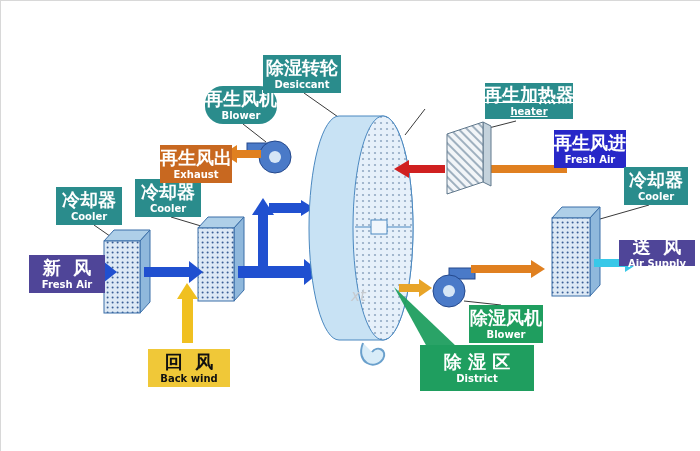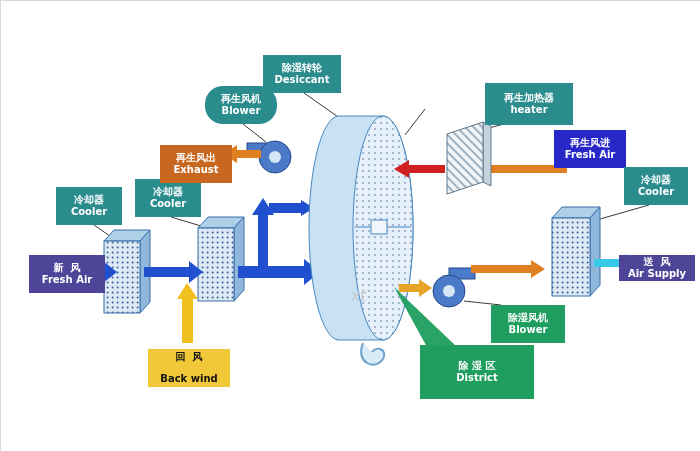--- a/index.html
+++ b/index.html
@@ -1,25 +1,25 @@
 <!DOCTYPE html>
 <html style="--teal: #2a8c8c; --purple: #4f4598; --green: #1f9e5f; --yellow: #f0c838; --orange-label: #c86820; --blue-label: #2828c8; --blue-arrow: #2050d0; --yellow-arrow: #f0c020; --orange-arrow: #e08020; --red-arrow: #d02020; --cyan-arrow: #38c8e8; --wheel-fill: #c8e2f4; --wheel-stroke: #4a88c0;"><head>
 <meta charset="utf-8">
 <style>
   html,body{margin:0;padding:0;background:#ffffff;font-family:"DejaVu Sans","Liberation Sans",sans-serif;}
   #canvas{position:relative;width:700px;height:451px;background:#ffffff;border:1px solid #d8d8d8;overflow:hidden;}
   #art{position:absolute;left:0;top:0;z-index:1;}
   .lbl{position:absolute;z-index:2;display:flex;flex-direction:column;align-items:center;justify-content:center;
        color:#ffffff;font-weight:bold;text-align:center;line-height:1.25;box-sizing:border-box;padding:2px;}
-  .lbl .zh{font-size:10px;white-space:pre;}
+  .lbl .zh{font-size:18px;white-space:pre;}
   .lbl .en{font-size:10px;white-space:pre;}
   .bg-teal{background:var(--teal,#2a8c8c);}
   .bg-purple{background:var(--purple,#4f4598);}
   .bg-green{background:var(--green,#1f9e5f);}
-  .bg-yellow{background:var(--yellow,#f0c838);color:#111111;justify-content:space-between;}
+  .bg-yellow{background:var(--yellow,#f0c838);color:#111111;}
   .bg-orange{background:var(--orange-label,#c86820);}
   .bg-blue{background:var(--blue-label,#2828c8);}
   .ar-blue{fill:var(--blue-arrow,#2050d0);}
   .ar-yellow{fill:var(--yellow-arrow,#f0c020);}
   .ar-orange{fill:var(--orange-arrow,#e08020);}
   .ar-red{fill:var(--red-arrow,#d02020);}
   .ar-cyan{fill:var(--cyan-arrow,#38c8e8);}
   .leader{stroke:#3a3a3a;stroke-width:1;fill:none;}
   .wm{fill:#c6cacf;font-size:15px;font-style:italic;}
 </style>
@@ -188,43 +188,43 @@
     <span class="zh">再生风出</span>
     <span class="en">Exhaust</span>
   </div>
 
   <div class="lbl bg-teal" style="left:262px;top:54px;width:78px;height:38px;">
     <span class="zh">除湿转轮</span>
     <span class="en">Desiccant</span>
   </div>
 
 
-  <div class="lbl bg-teal" style="left:484px;top:82px;width:88px;height:42px;">
+  <div class="lbl bg-teal" style="left:484px;top:82px;width:88px;height:36px;text-decoration:underline;">
     <span class="zh">再生加热器</span>
     <span class="en">heater</span>
   </div>
 
   <div class="lbl bg-blue" style="left:553px;top:129px;width:72px;height:38px;">
     <span class="zh">再生风进</span>
     <span class="en">Fresh Air</span>
   </div>
 
   <div class="lbl bg-teal" style="left:623px;top:166px;width:64px;height:38px;">
     <span class="zh">冷却器</span>
     <span class="en">Cooler</span>
   </div>
 
-  <div class="lbl bg-purple" style="left:618px;top:254px;width:76px;height:26px;">
+  <div class="lbl bg-purple" style="left:618px;top:239px;width:76px;height:26px;">
     <span class="zh">送  风</span>
     <span class="en">Air Supply</span>
   </div>
 
-  <div class="lbl bg-green" style="left:468px;top:304px;width:74px;height:38px;margin-left:22px;">
+  <div class="lbl bg-green" style="left:468px;top:304px;width:74px;height:38px;">
     <span class="zh">除湿风机</span>
     <span class="en">Blower</span>
   </div>
 
-  <div class="lbl bg-green" style="left:419px;top:344px;width:114px;height:54px;">
+  <div class="lbl bg-green" style="left:419px;top:344px;width:114px;height:46px;">
     <span class="zh">除 湿 区</span>
     <span class="en">District</span>
   </div>
 
 </div>
 
 </body></html>

